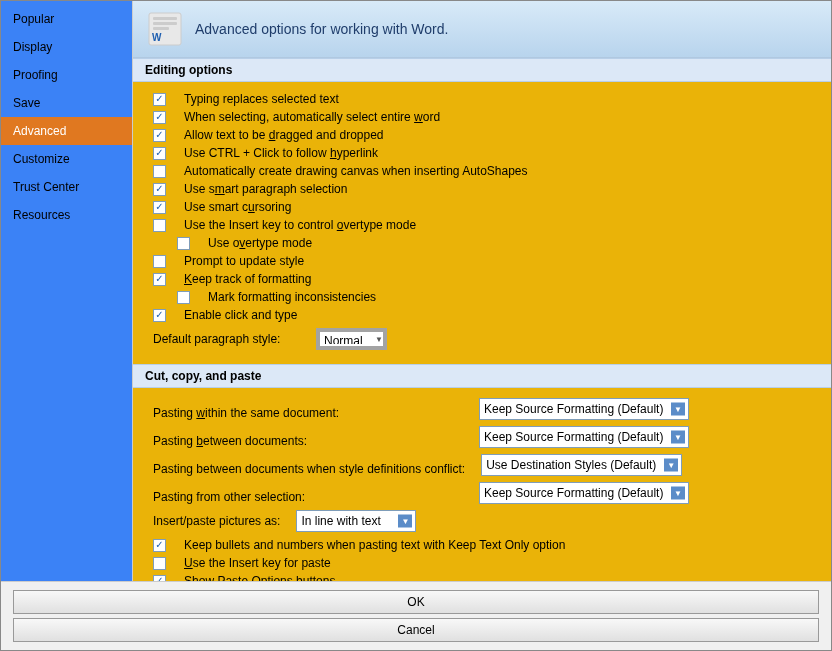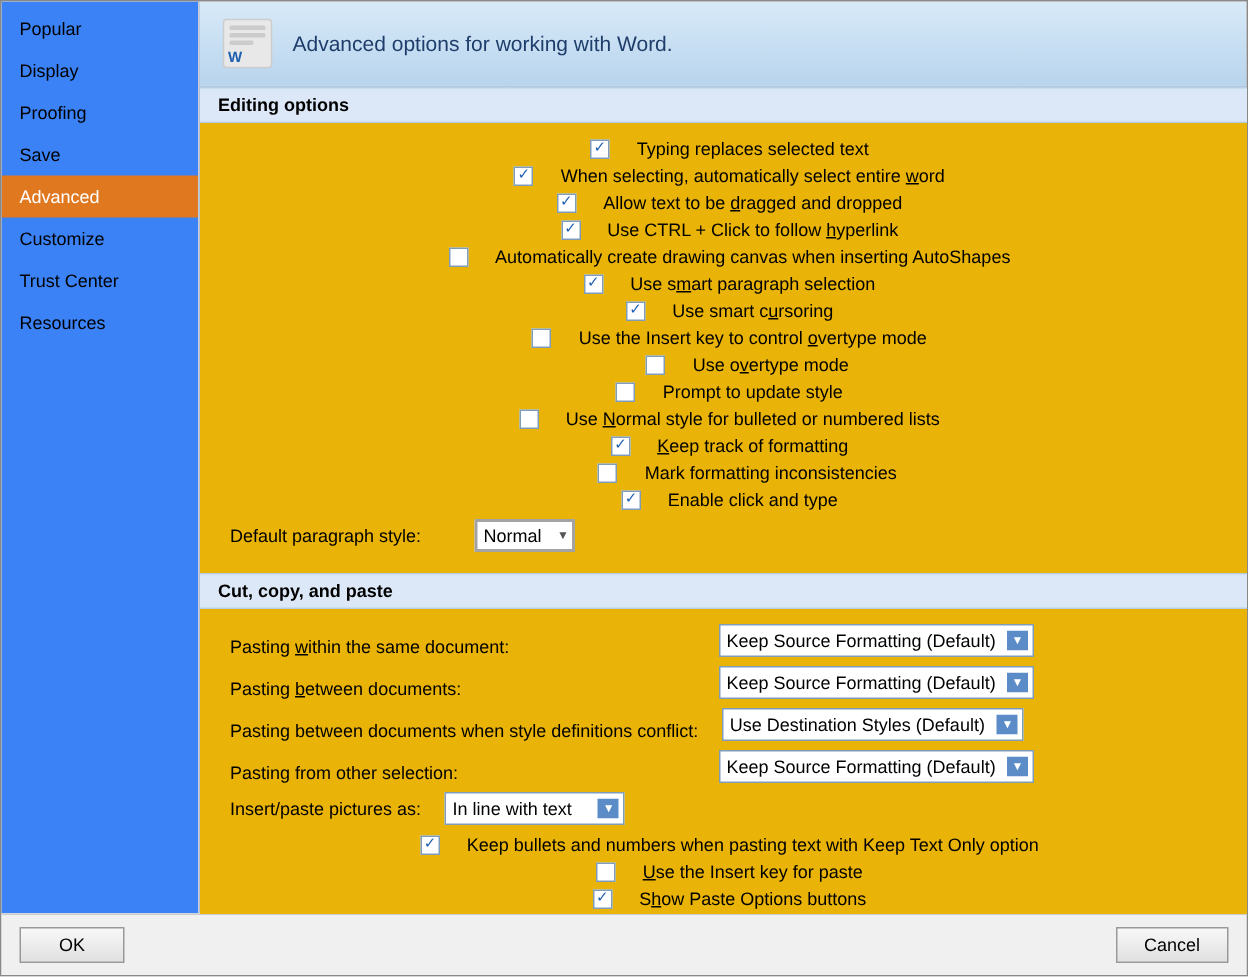--- a/index.html
+++ b/index.html
@@ -115,21 +115,20 @@
 
     .section-content {
       padding: 4px 12px 10px 20px;
     }
 
     .option-row {
       display: flex;
       align-items: center;
       margin-bottom: 4px;
       gap: 18px;
-      justify-content: center;
     }
 
     .option-row.indented {
       padding-left: 24px;
     }
 
     .checkbox {
       width: 13px;
       height: 13px;
       border: 1px solid #7f9db9;
@@ -172,21 +171,21 @@
     }
 
     .para-style-label {
       font-size: 12px;
       min-width: 155px;
     }
 
     .dropdown {
       appearance: none;
       -webkit-appearance: none;
-      border: 2px solid #a3a3a3;
+      border: 4px solid #a3a3a3;
       background: #fff;
       padding: 2px 22px 2px 4px;
       font-size: 12px;
       cursor: pointer;
       position: relative;
     }
 
     .dropdown-wrapper {
       position: relative;
       display: inline-block;
@@ -260,22 +259,23 @@
       margin-bottom: 6px;
       gap: 8px;
     }
 
     
     .footer {
       background: #f0f0f0;
       border-top: 1px solid #ccc;
       padding: 8px 12px;
       display: flex;
-      justify-content: space-between;
-      gap: 20px;
+      justify-content: flex-end;
+      gap: 4px;
+      flex-direction: column;
     }
 
     .footer-btn {
       padding: 4px 18px;
       font-size: 12px;
       cursor: pointer;
       border: 1px solid #999;
       background: linear-gradient(to bottom, #f8f8f8, #e0e0e0);
       min-width: 70px;
       text-align: center;
@@ -365,24 +365,20 @@
           <div class="option-row indented">
             <div class="checkbox"></div>
             <span class="checkbox-label">Use o<span class="underline">v</span>ertype mode</span>
           </div>
 
           <div class="option-row">
             <div class="checkbox"></div>
             <span class="checkbox-label">Prompt to update style</span>
           </div>
 
-          <div class="option-row">
-            <div class="checkbox"></div>
-            <span class="checkbox-label">Use <span class="underline">N</span>ormal style for bulleted or numbered lists</span>
-          </div>
 
           <div class="option-row">
             <div class="checkbox checked"></div>
             <span class="checkbox-label"><span class="underline">K</span>eep track of formatting</span>
           </div>
 
           <div class="option-row indented">
             <div class="checkbox"></div>
             <span class="checkbox-label">Mark formatting inconsistencies</span>
           </div>

